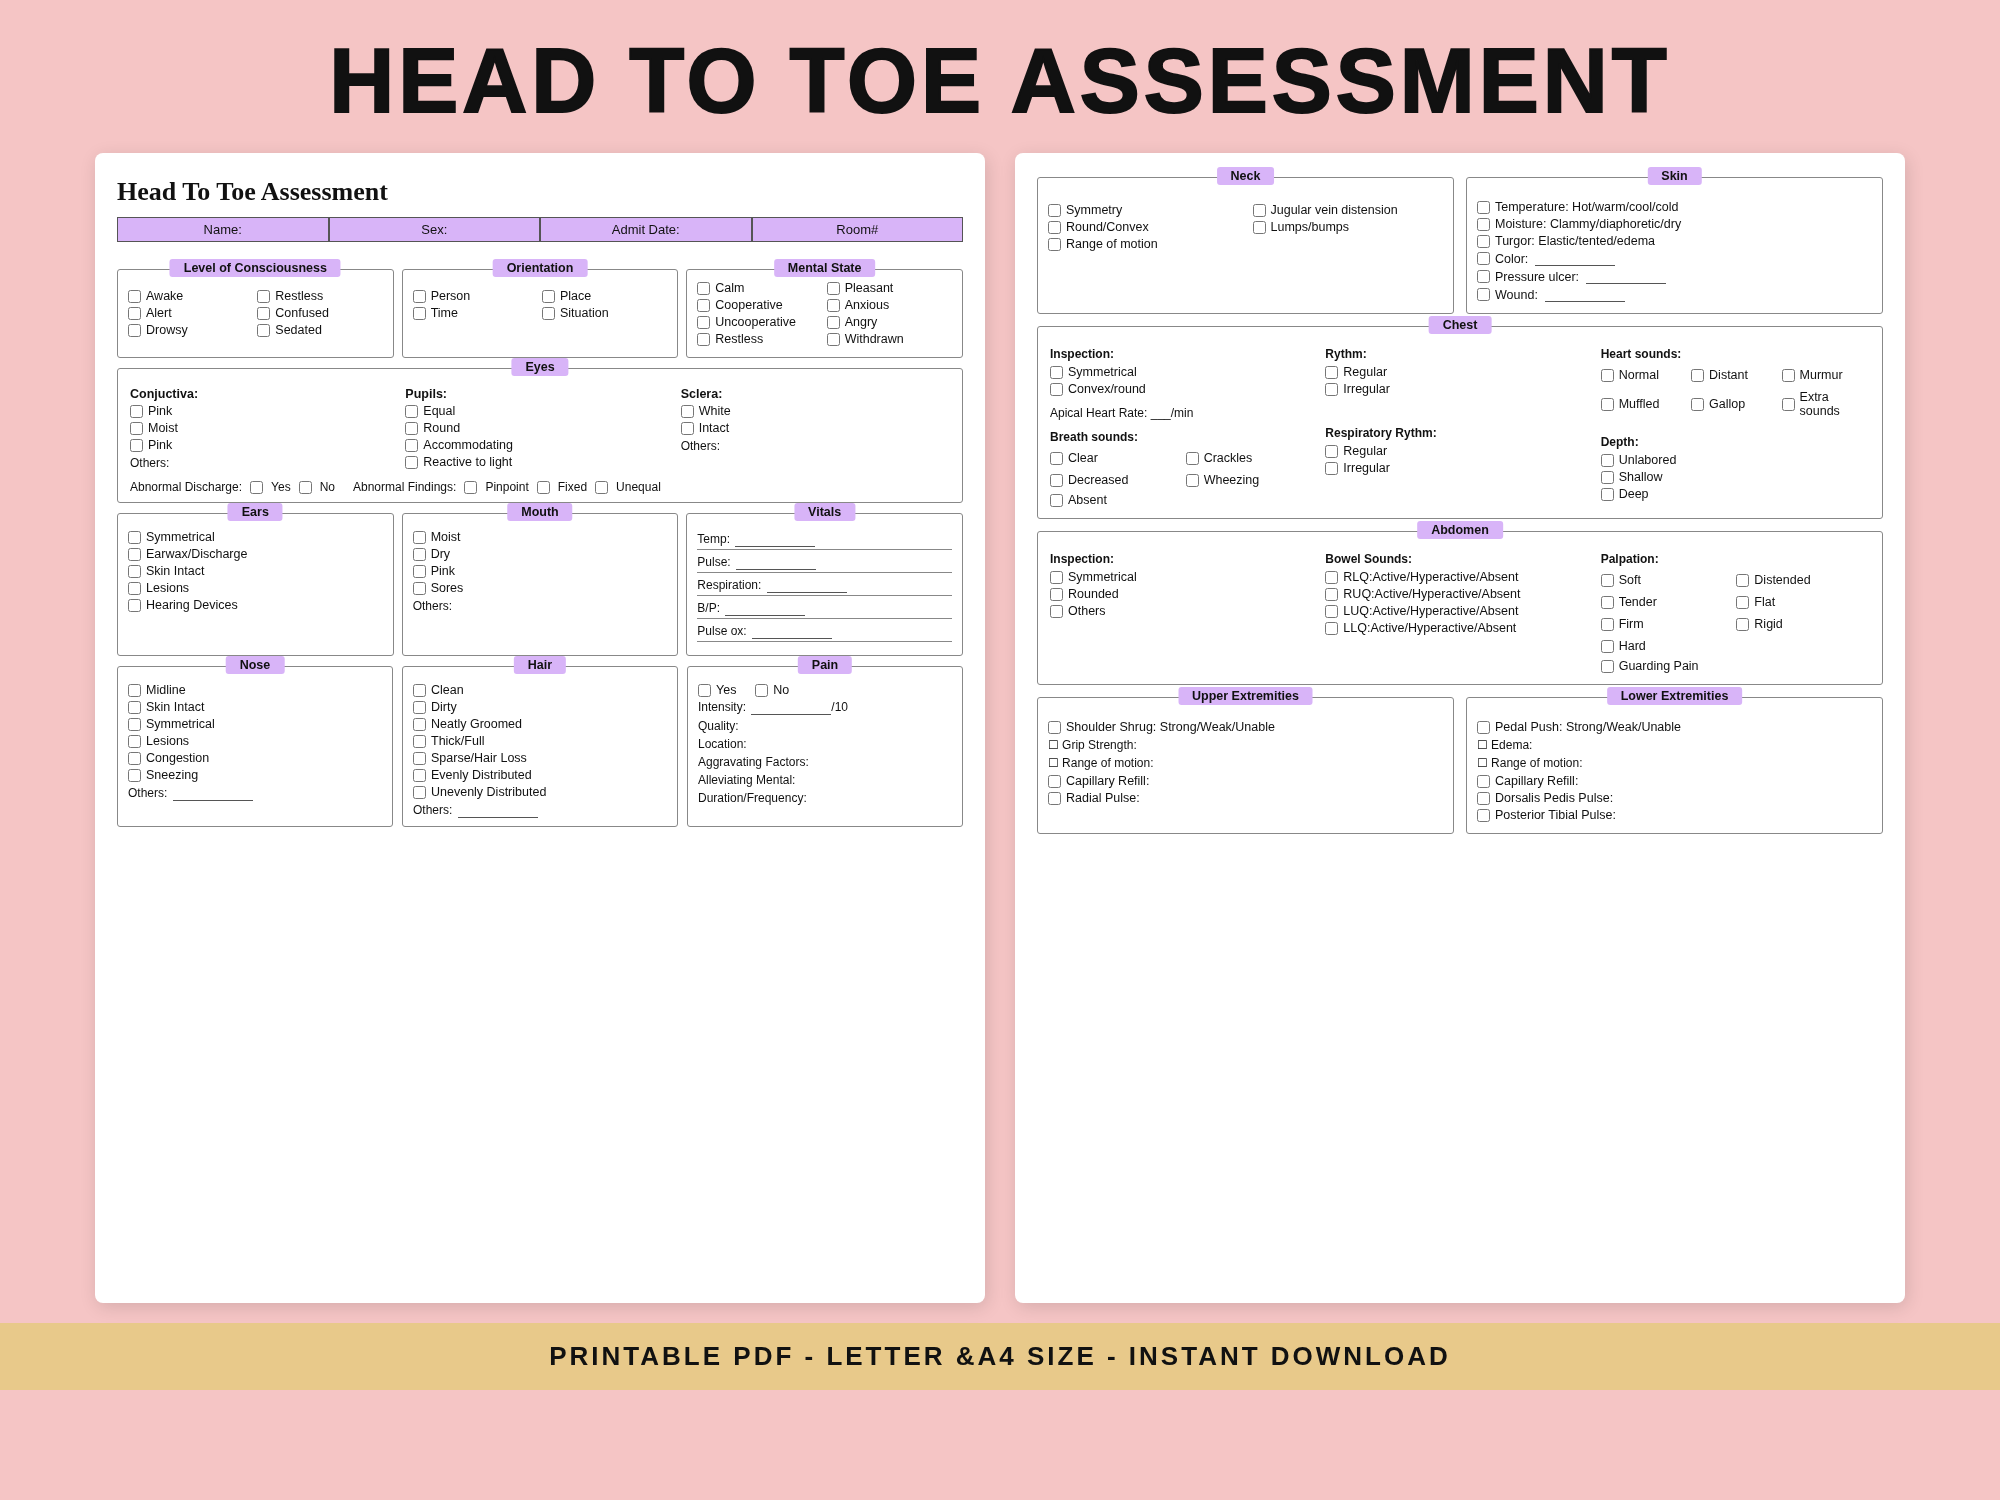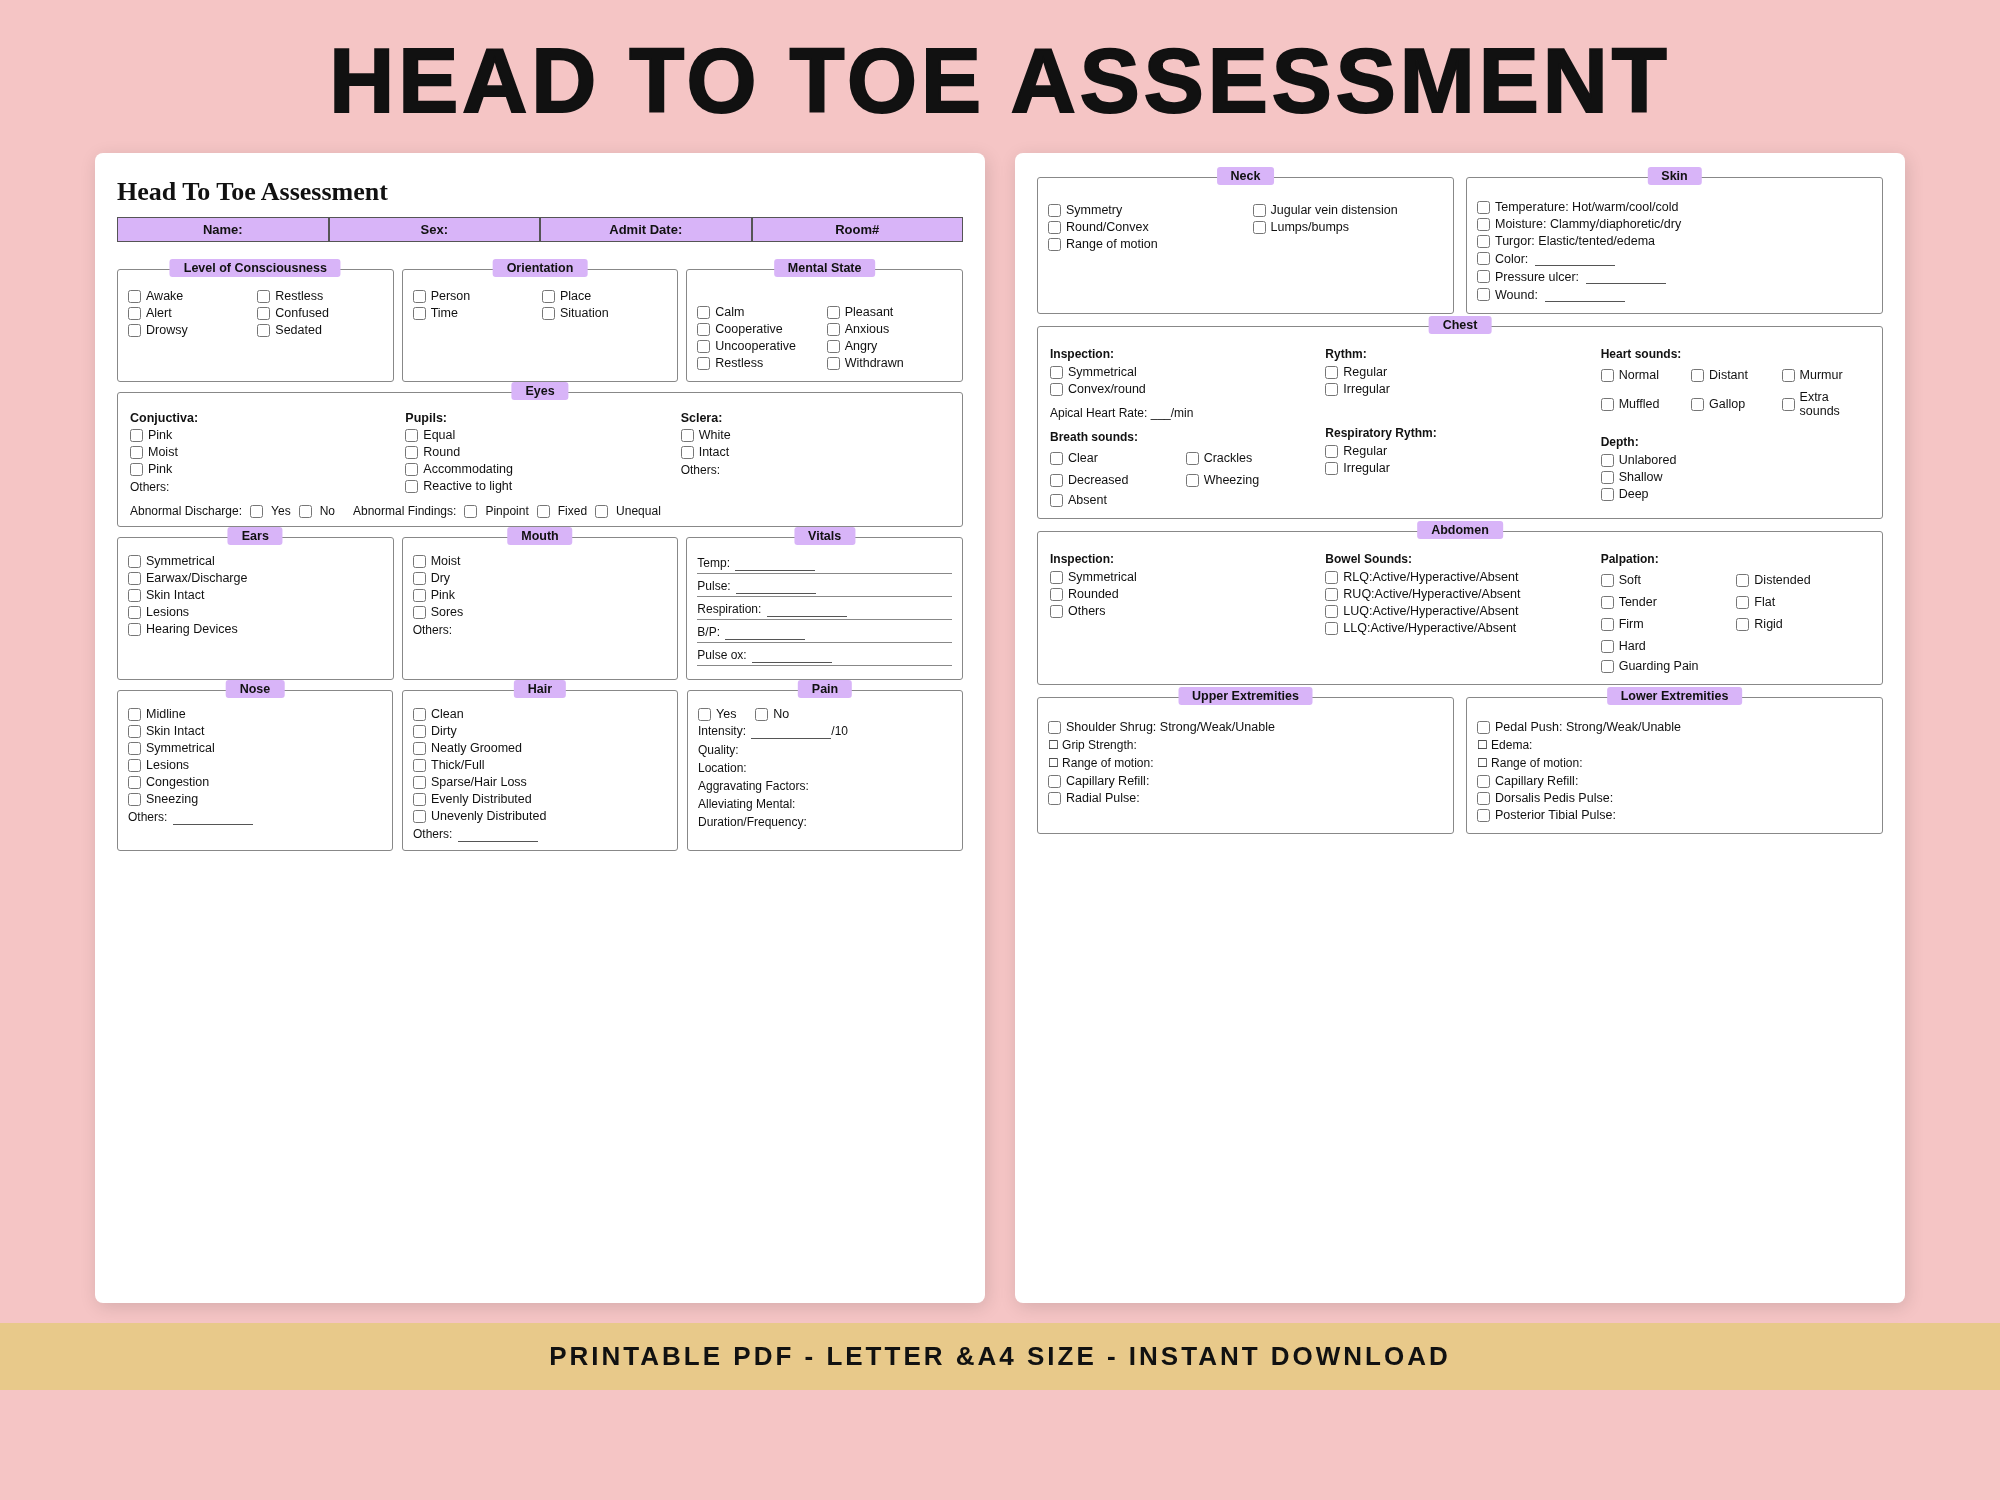--- a/index.html
+++ b/index.html
@@ -43,21 +43,20 @@
     .page-title {
       font-size: 26px;
       font-weight: bold;
       margin-bottom: 10px;
       font-family: 'Times New Roman', serif;
     }
     .header-row {
       display: flex;
       gap: 0;
       margin-bottom: 27px;
-      font-weight: bold;
     }
     .header-field {
       background: #d8b4f8;
       border: 1px solid #555;
       padding: 4px 10px;
       font-size: 13px;
       flex: 1;
       text-align: center;
     }
     .section-grid-3 {
@@ -255,21 +254,21 @@
           </div>
           <div>
             <div class="checkbox-row"><input type="checkbox" style=""> Place</div>
             <div class="checkbox-row"><input type="checkbox" style=""> Situation</div>
           </div>
         </div>
       </div>
 
       <div class="section-box">
         <div class="section-label">Mental State</div>
-        <div style="margin-top:24px;" class="two-col">
+        <div style="margin-top:0;" class="two-col">
           <div>
             <div class="checkbox-row"><input type="checkbox" style=""> Calm</div>
             <div class="checkbox-row"><input type="checkbox" style=""> Cooperative</div>
             <div class="checkbox-row"><input type="checkbox" style=""> Uncooperative</div>
             <div class="checkbox-row"><input type="checkbox" style=""> Restless</div>
           </div>
           <div>
             <div class="checkbox-row"><input type="checkbox" style=""> Pleasant</div>
             <div class="checkbox-row"><input type="checkbox" style=""> Anxious</div>
             <div class="checkbox-row"><input type="checkbox" style=""> Angry</div>

